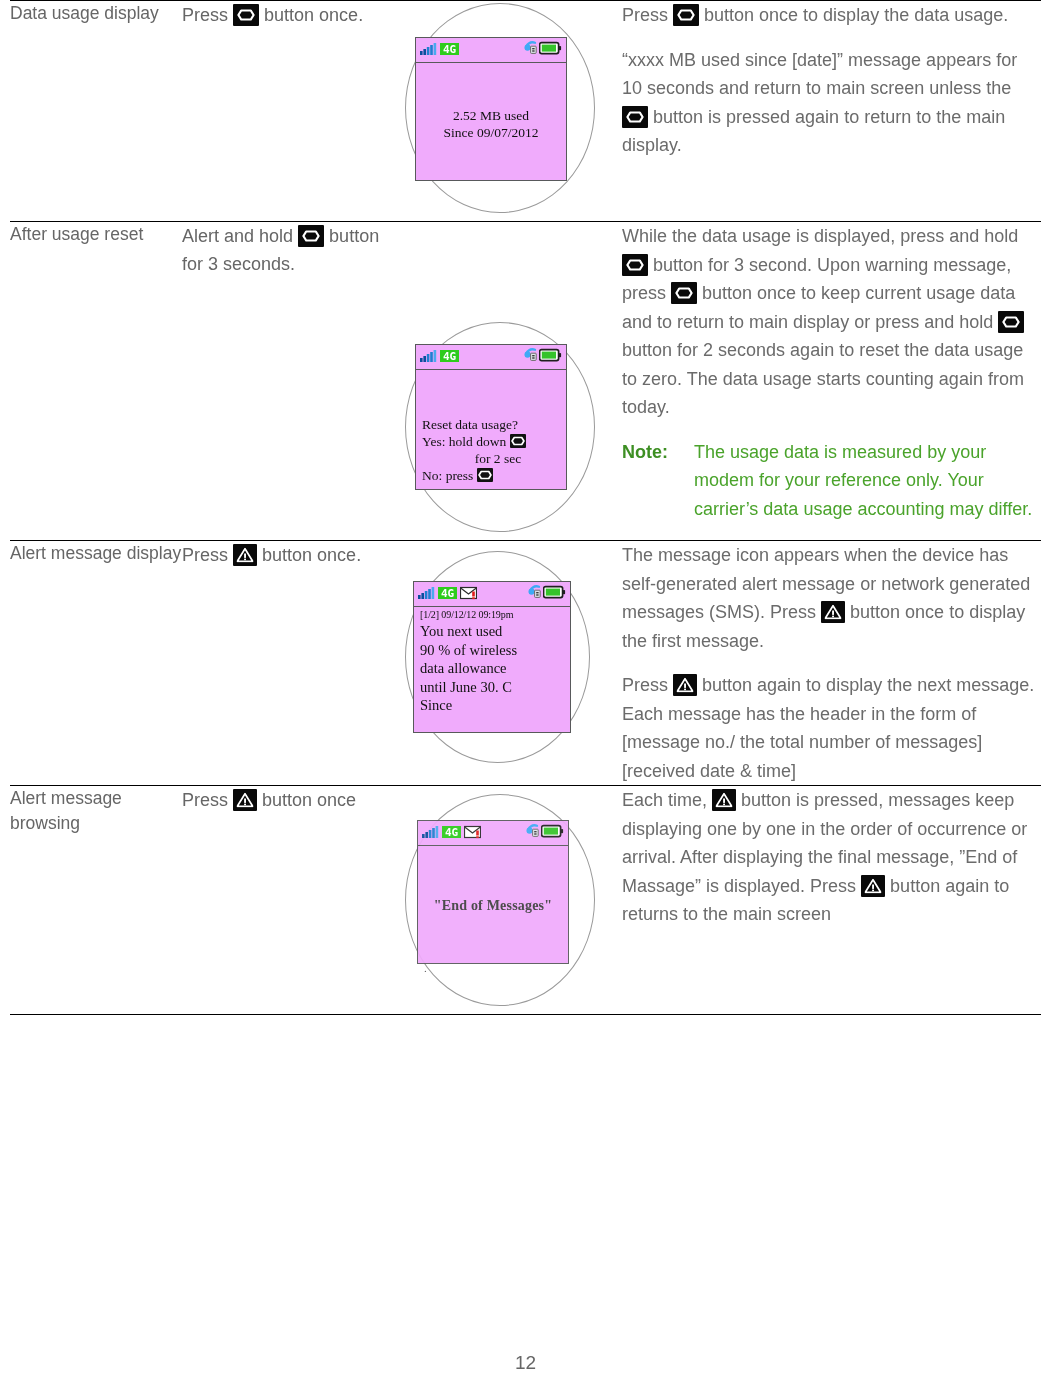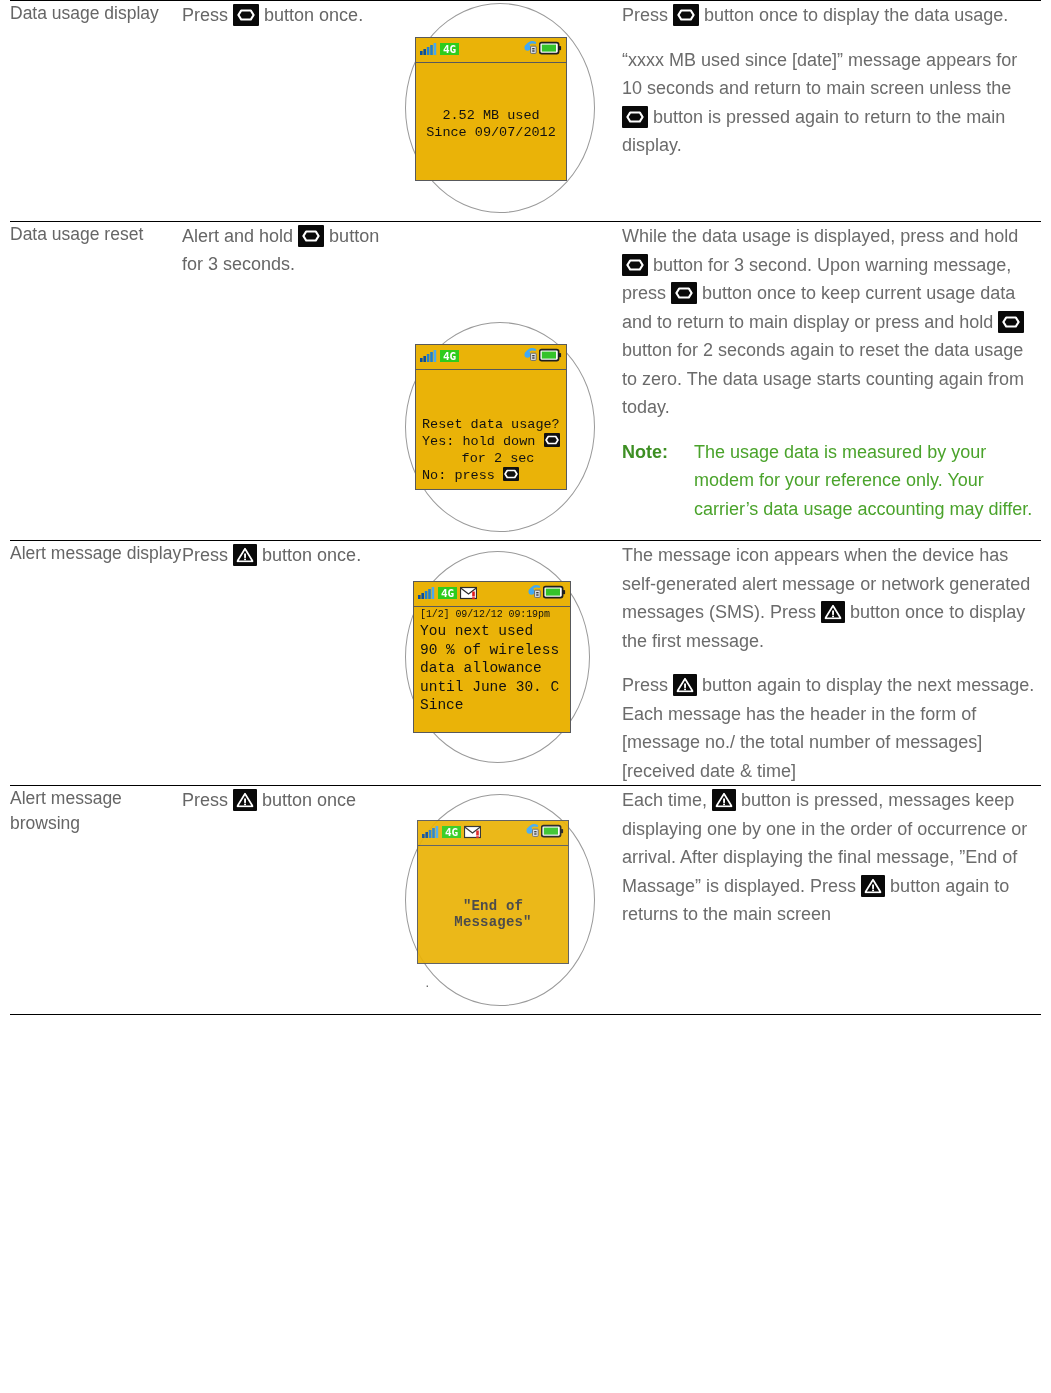--- a/index.html
+++ b/index.html
@@ -84,36 +84,36 @@
   .oval {
     position:absolute;
     border:1px solid #9a9a9a;
     border-radius:50%;
     box-sizing:border-box;
     background:transparent;
   }
   .lcd {
     position:absolute;
     border:1.3px solid #58595b;
-    background:#eab308;
+    background:#f0abfc;
     box-sizing:border-box;
   }
   .lcd .statusbar {
     height:25px;
     border-bottom:1.3px solid #58595b;
     display:flex;
     align-items:center;
     padding:1px 4px 0 4px;
     position:relative;
   }
   .sb-left { display:flex; align-items:flex-end; gap:3px; }
   .sb-right { position:absolute; right:4px; top:2px; display:flex; align-items:center; gap:1px; }
   .lcd .body {
     padding:0 6px;
-    font-family:Liberation Mono, monospace;
+    font-family:Liberation Serif, serif;
     color:#111;
   }
 
   .lcd-line {
     font-size:13.5px;
     line-height:17px;
     white-space:nowrap;
   }
   .lcd-line.center { text-align:center; }
   .lcd-hdr {
@@ -225,21 +225,21 @@
               <p><span>“xxxx MB used since [date]” message appears for 10 seconds and return to main screen unless the  </span><span class="btn-ico cycle"><svg width="18" height="15" viewBox="0 0 18 15">
                     <g fill="none" stroke="#ffffff" stroke-width="2.2" stroke-linejoin="round">
                       <path d="M4.2 3 H13.8 L16.6 7.5 L13.8 12 H4.2 L1.4 7.5 Z"></path>
                     </g>
                   </svg></span><span> button is pressed again to return to the main display.</span></p>
             </div>
           </td>
         </tr>
         <tr>
           <td class="c-label">
-            <div class="label-txt">Data usage reset</div>
+            <div class="label-txt">After usage reset</div>
           </td>
           <td class="c-action">
             <div class="action-txt"><span>Alert and hold</span> <span class="btn-ico cycle"><svg width="18" height="15" viewBox="0 0 18 15">
                   <g fill="none" stroke="#ffffff" stroke-width="2.2" stroke-linejoin="round">
                     <path d="M4.2 3 H13.8 L16.6 7.5 L13.8 12 H4.2 L1.4 7.5 Z"></path>
                   </g>
                 </svg></span> <span>button for 3 seconds.</span></div>
           </td>
           <td class="c-screen">
             <div class="screen-wrap" style="height:318px">
@@ -459,13 +459,14 @@
                     <path d="M8.5 1.2 L16.2 13.8 H0.8 Z" fill="none" stroke="#ffffff" stroke-width="1.7" stroke-linejoin="round"></path>
                     <rect x="7.6" y="6" width="1.9" height="4.4" fill="#ffffff"></rect>
                     <rect x="7.6" y="11.1" width="1.9" height="1.6" fill="#ffffff"></rect>
                   </svg></span><span> button again to returns to the main screen</span></p>
             </div>
           </td>
         </tr>
       </tbody>
   </table>
 
+  <div class="pagenum">12</div>
 </div>
 
 </body></html>

